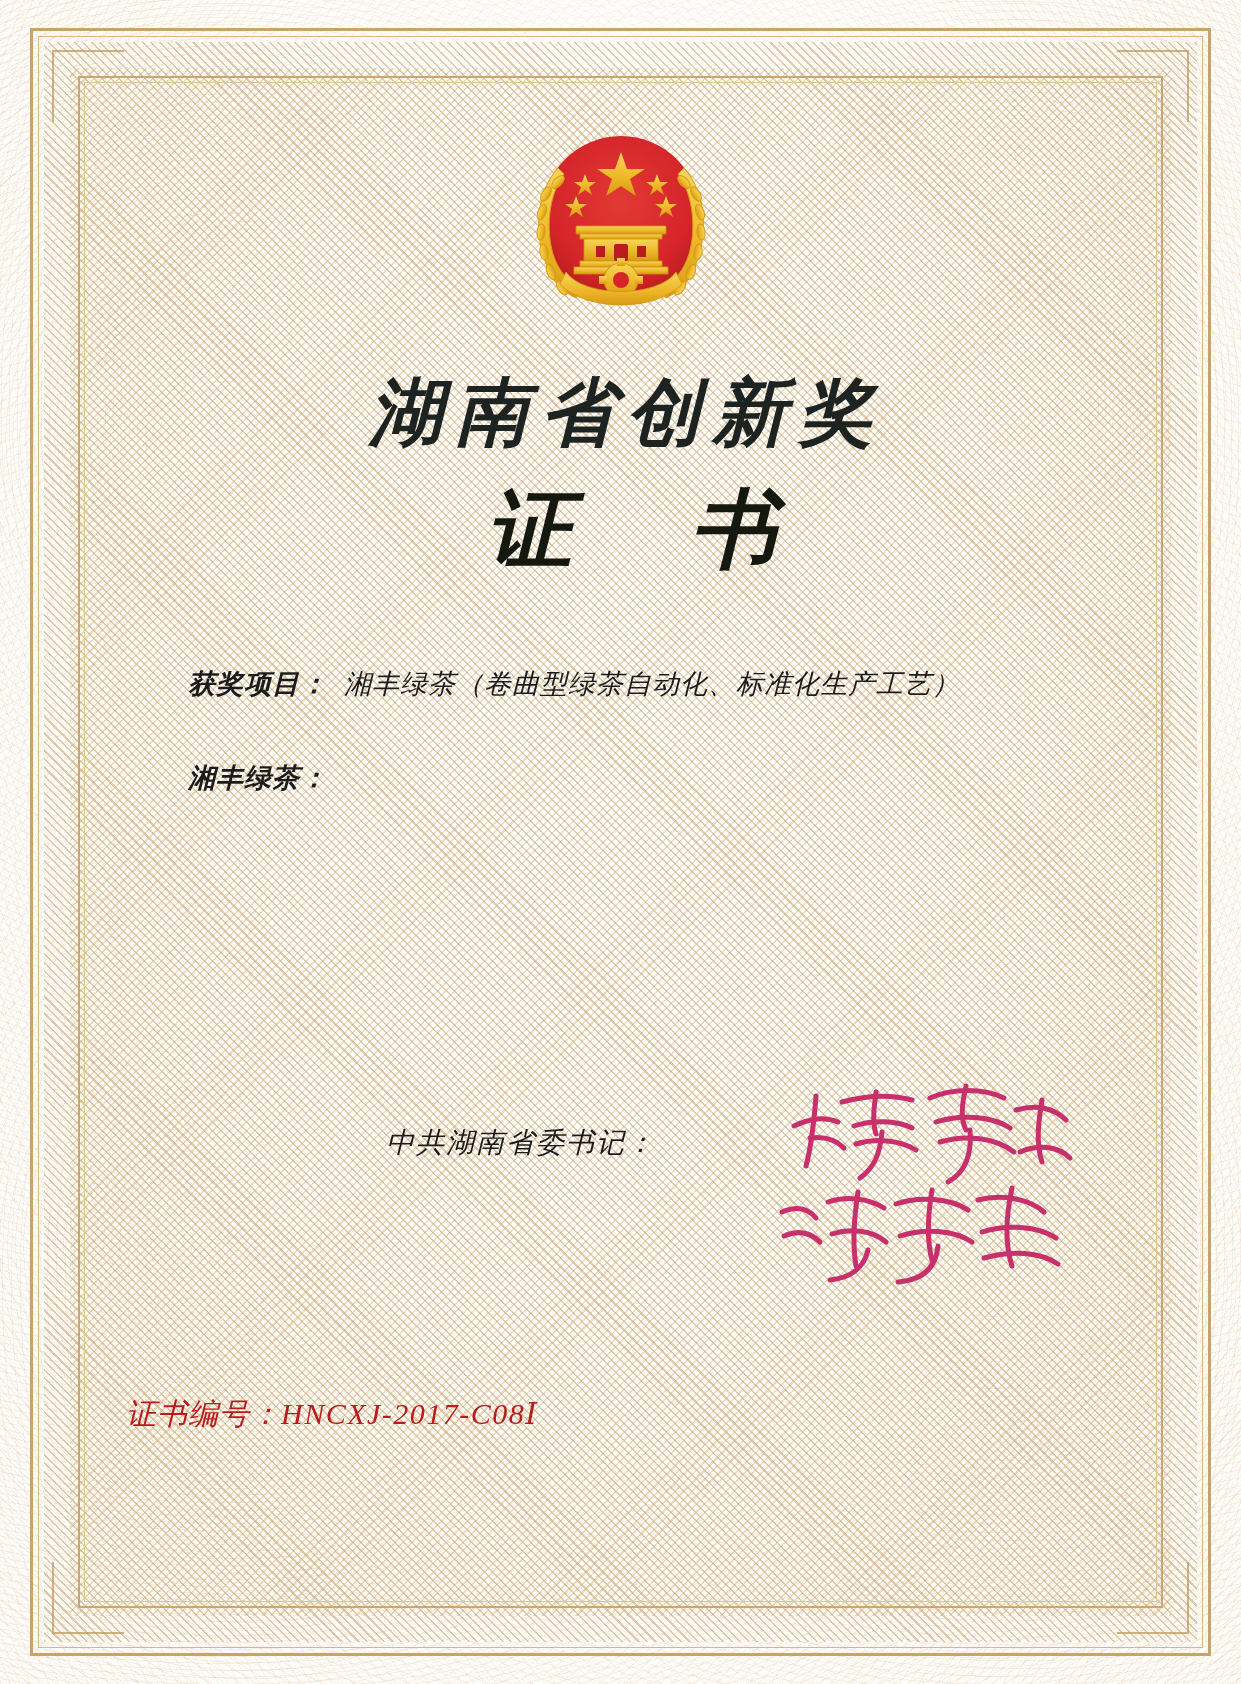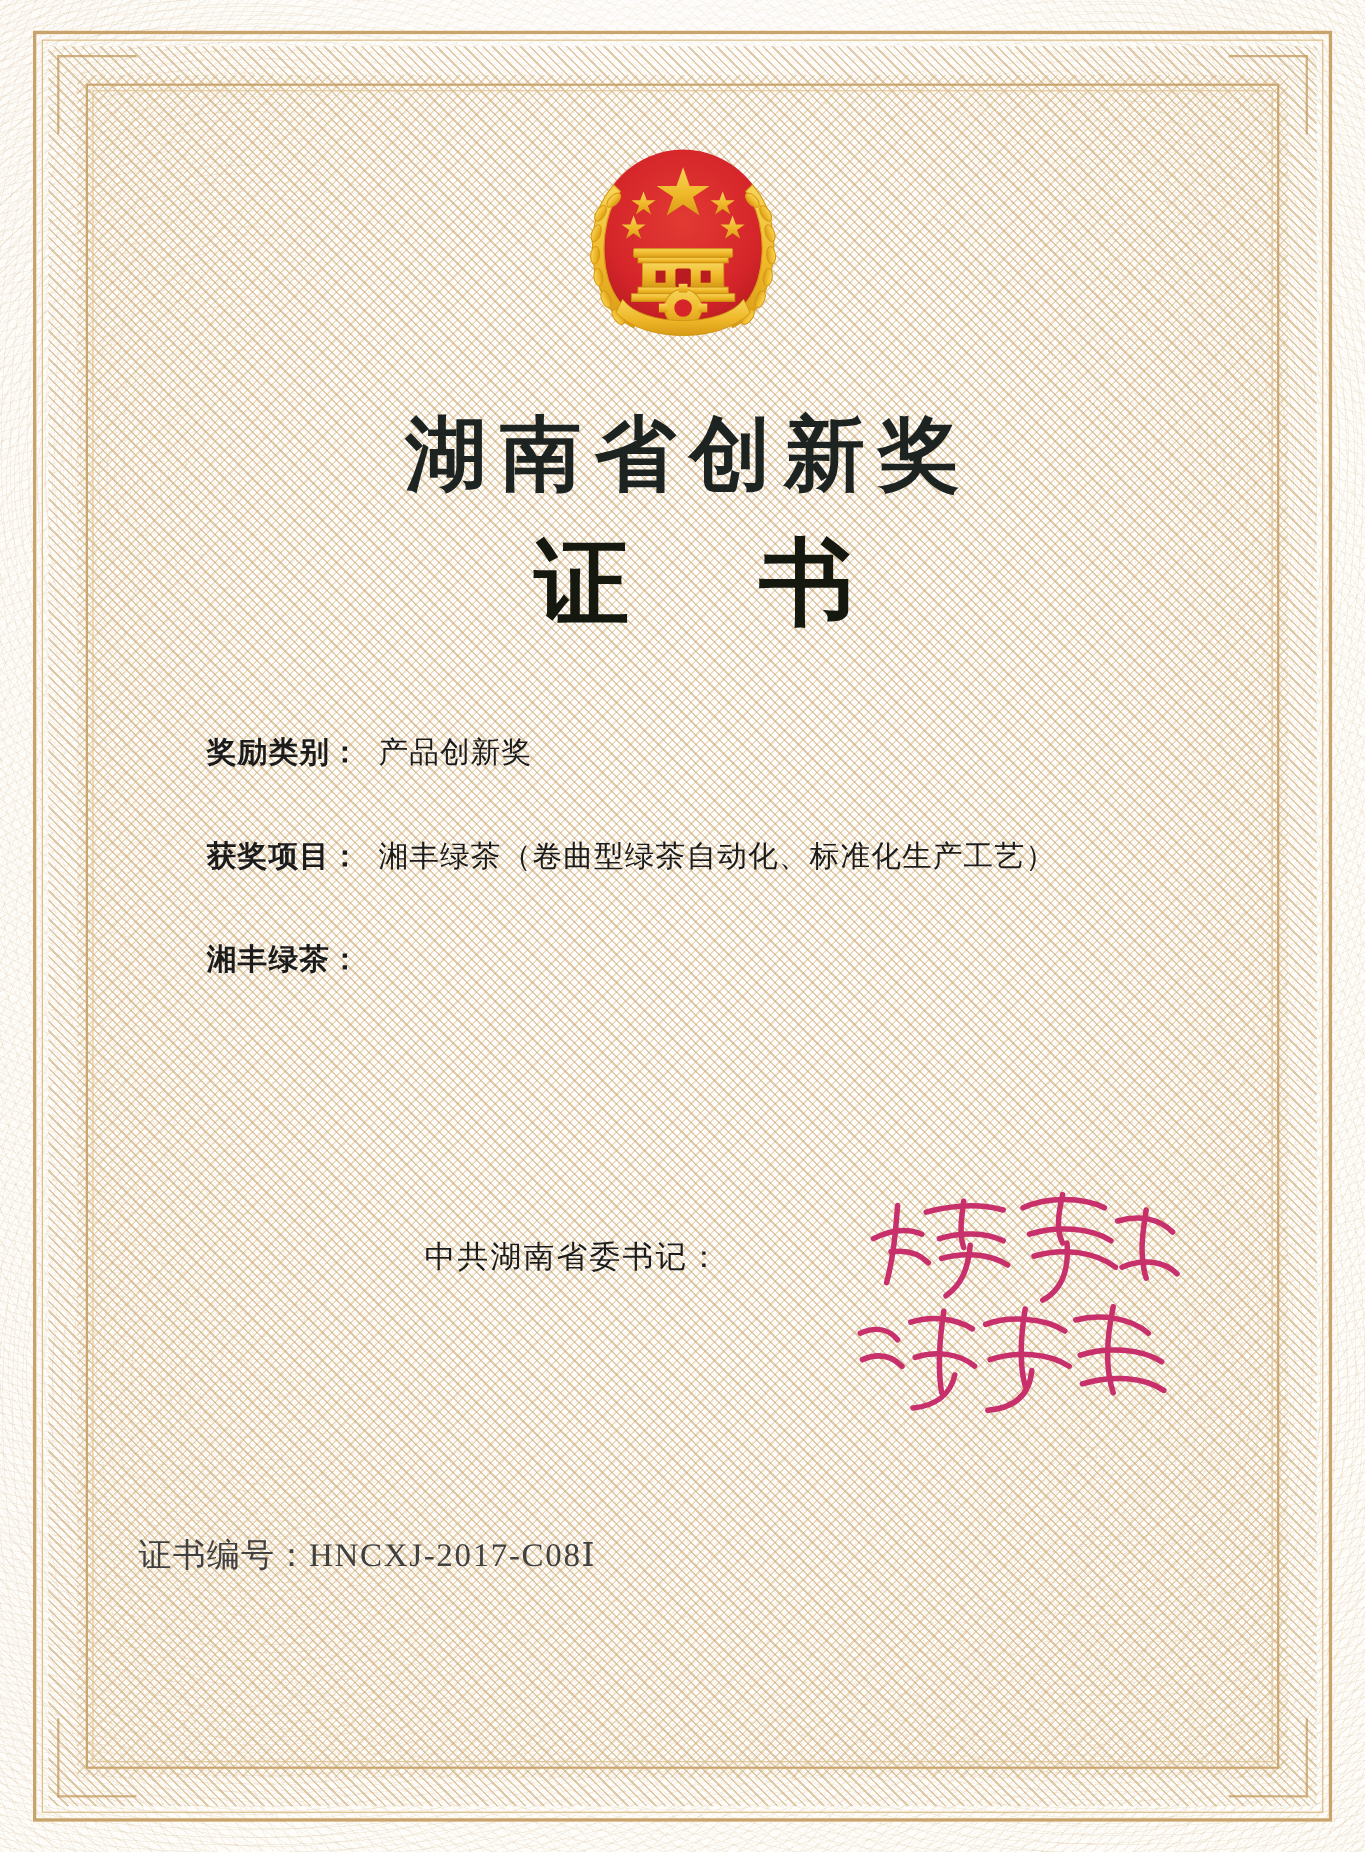--- a/index.html
+++ b/index.html
@@ -10,20 +10,21 @@
   }
   body {
     font-family: "Liberation Serif", "DejaVu Serif", serif;
   }
   .page {
     position: relative;
     width: 1241px;
     height: 1684px;
     background: #fdfbf6;
     overflow: hidden;
+    font-style: italic;
   }
 
   
   .bg-texture {
     position: absolute;
     inset: 0;
     background-color: #fefdf9;
     background-image:
       repeating-radial-gradient(circle at 18% 26%, rgba(198,160,110,0.16) 0 1px, rgba(255,255,255,0) 1px 7px),
       repeating-radial-gradient(circle at 82% 24%, rgba(198,160,110,0.14) 0 1px, rgba(255,255,255,0) 1px 8px),
@@ -198,21 +199,21 @@
   .sign-row.second .sign-mark { top: -18px; left: 386px; }
 
   
   .cert-no {
     position: absolute;
     left: 30px;
     top: 1300px;
     font-family: "Liberation Serif", "DejaVu Serif", serif;
     font-size: 30px;
     letter-spacing: 1px;
-    color: #404040;
+    color: #b91c1c;
   }
   .cert-no .num {
     font-family: "Liberation Serif", "DejaVu Serif", serif;
     letter-spacing: 1.5px;
   }
 </style>
 </head>
 <body>
 
 <div class="page">
@@ -305,24 +306,20 @@
           </g>
           <path d="M60 150 C78 176 152 176 170 150 L176 162 C150 190 80 190 54 162 Z" fill="url(#goldg)" stroke="#cf9412" stroke-width="0.8"></path>
         </g>
       </svg>
     </div>
 
     <div class="title-main">湖南省创新奖</div>
     <div class="title-sub">证 书</div>
 
     <div class="fields">
-      <div class="field-row">
-        <span class="field-label">奖励类别：</span>
-        <span class="field-value">产品创新奖</span>
-      </div>
       <div class="field-row">
         <span class="field-label">获奖项目：</span>
         <span class="field-value">湘丰绿茶（卷曲型绿茶自动化、标准化生产工艺）</span>
       </div>
       <div class="field-row">
         <span class="field-label">湘丰绿茶：</span>
       </div>
     </div>
 
     <div class="sign-block">

